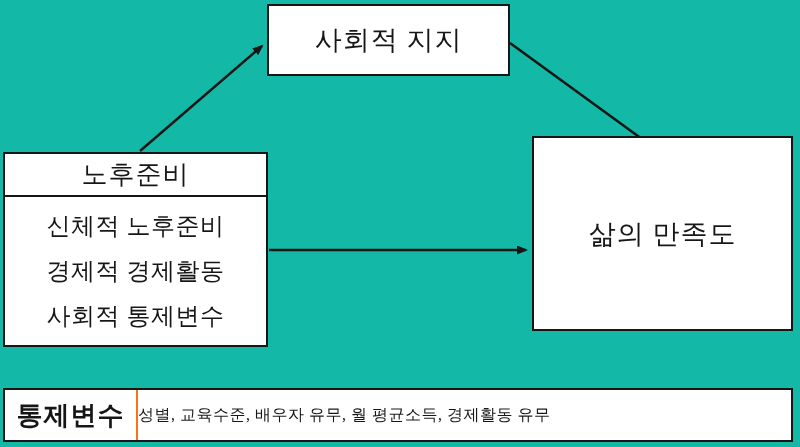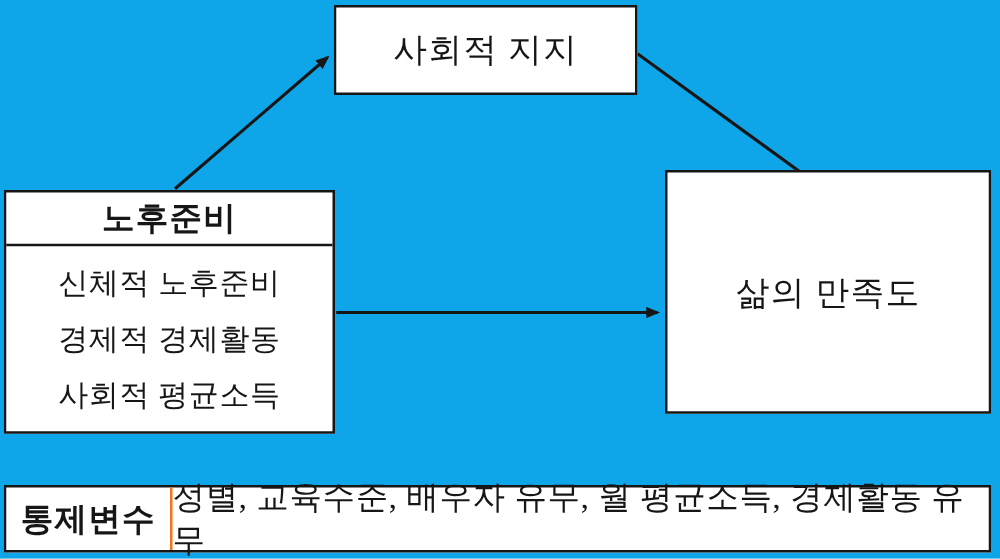--- a/index.html
+++ b/index.html
@@ -5,21 +5,21 @@
   * { margin: 0; padding: 0; box-sizing: border-box; }
   html, body { background: #ffffff; }
   body {
     font-family: "Liberation Serif", "DejaVu Serif", serif;
     color: #161616;
   }
   .canvas {
     position: relative;
     width: 800px;
     height: 447px;
-    background: #0ea5e9;
+    background: #14b8a6;
     overflow: hidden;
   }
   .arrow-layer {
     position: absolute;
     left: 0; top: 0;
     width: 800px; height: 447px;
     pointer-events: none;
   }
   .dbox {
     position: absolute;
@@ -42,21 +42,21 @@
     align-items: stretch;
     justify-content: flex-start;
   }
   .box-independent .ind-header {
     height: 43px;
     border-bottom: 2px solid #161616;
     display: flex;
     align-items: center;
     justify-content: center;
     font-size: 26px;
-    font-weight: 700;
+    font-weight: 400;
     letter-spacing: 1px;
   }
   .box-independent .ind-items {
     flex: 1;
     display: flex;
     flex-direction: column;
     justify-content: space-evenly;
     align-items: center;
   }
   .box-independent .ind-item {
@@ -86,21 +86,21 @@
     justify-content: center;
     font-size: 26px;
     font-weight: 700;
     letter-spacing: 1px;
   }
   .control-values {
     flex: 1;
     display: flex;
     align-items: center;
     justify-content: flex-start;
-    font-size: 26px;
+    font-size: 16px;
     letter-spacing: 0.5px;
   }
 </style>
 </head>
 <body>
 
 <div class="canvas">
 
   <svg class="arrow-layer" viewBox="0 0 800 447">
     <defs>
@@ -117,21 +117,21 @@
     <span>사회적 지지</span>
   </div>
 
   <div class="dbox box-independent">
     <div class="ind-header">
       <span>노후준비</span>
     </div>
     <div class="ind-items">
       <span class="ind-item">신체적 노후준비</span>
       <span class="ind-item">경제적 경제활동</span>
-      <span class="ind-item">사회적 평균소득</span>
+      <span class="ind-item">사회적 통제변수</span>
     </div>
   </div>
 
   <div class="dbox box-dependent">
     <span>삶의 만족도</span>
   </div>
 
   <div class="control-table">
     <div class="control-title">
       <span>통제변수</span>

